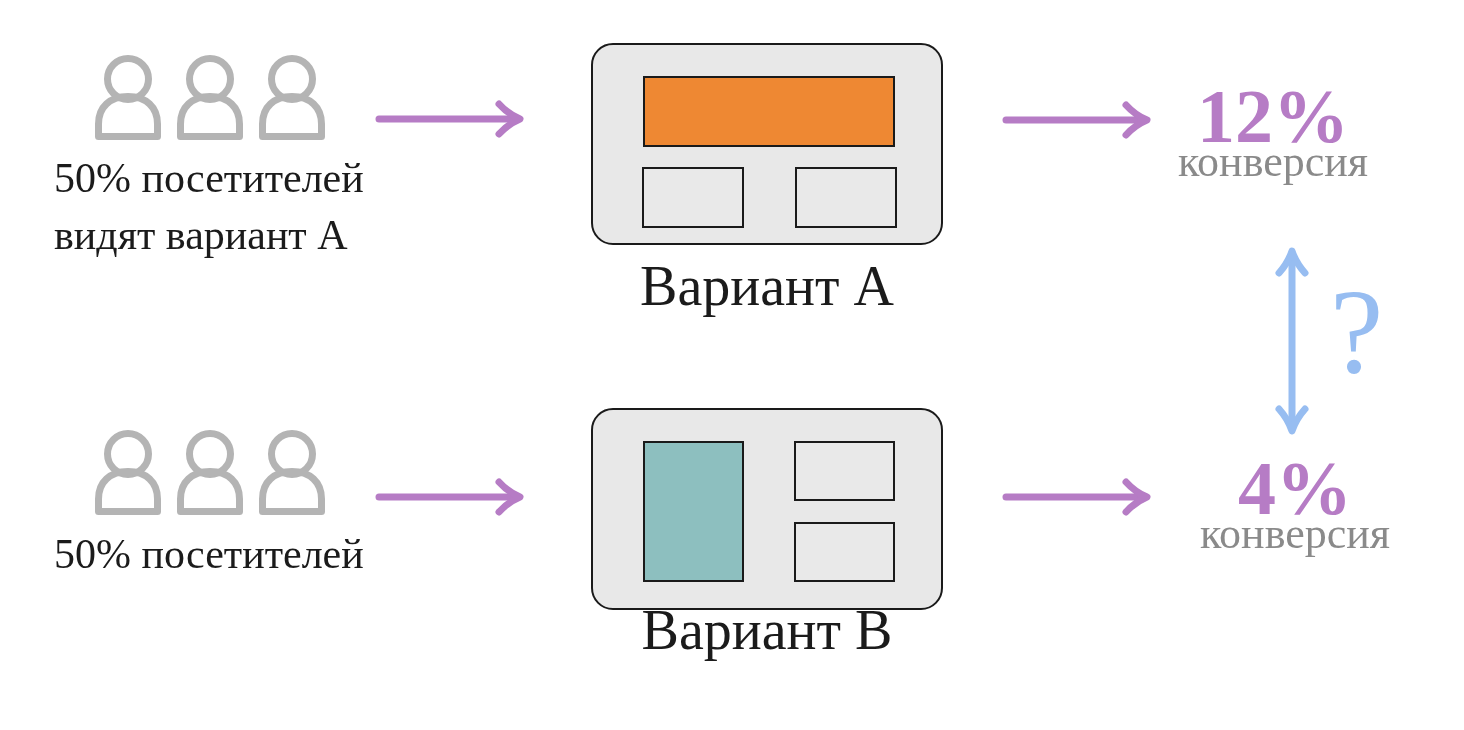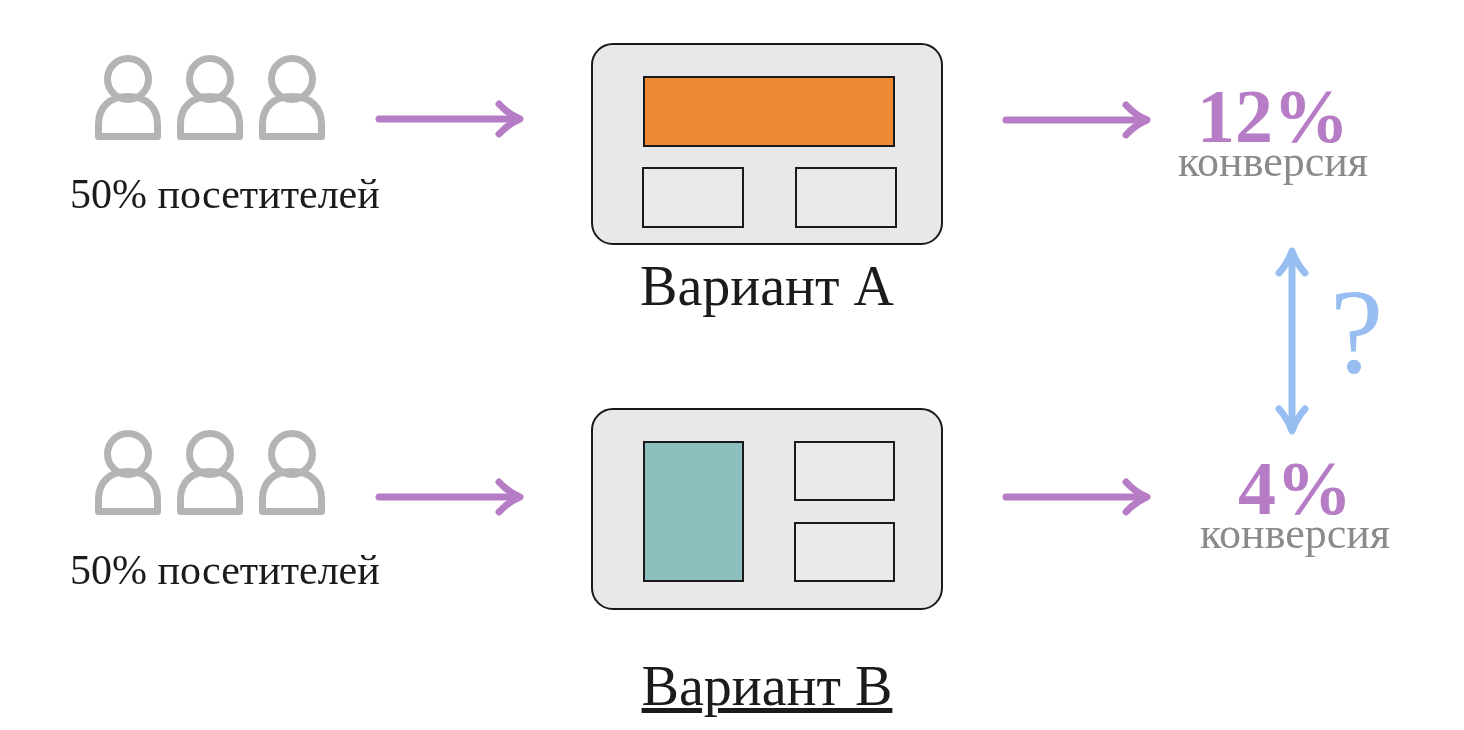--- a/index.html
+++ b/index.html
@@ -7,21 +7,21 @@
     position:relative;width:1464px;height:730px;background:#ffffff;overflow:hidden;
     font-family:"Liberation Serif","DejaVu Serif",serif;color:#1b1b1b;
   }
   .abs{position:absolute;}
 
   
   .people{display:flex;gap:12px;}
   .person{width:70px;height:85px;display:block;}
 
   
-  .caption p{margin:16px;font-size:42px;line-height:57px;color:#1b1b1b;white-space:nowrap;}
+  .caption p{margin:0;font-size:42px;line-height:57px;color:#1b1b1b;white-space:nowrap;}
 
   
   .card{
     width:352px;height:202px;background:#e8e8e8;border:2px solid #1a1a1a;border-radius:22px;
     box-sizing:border-box;
   }
   .wf{position:absolute;border:2px solid #1a1a1a;box-sizing:border-box;background:#e9e9e9;}
   .wf-hero-a{left:50px;top:31px;width:252px;height:71px;background:#ee8833;}
   .wf-a-box1{left:49px;top:122px;width:102px;height:61px;}
   .wf-a-box2{left:202px;top:122px;width:102px;height:61px;}
@@ -55,20 +55,21 @@
       <path d="M5.5,81.5 L5.5,69 C5.5,52 17,41.5 35,41.5 C53,41.5 64.5,52 64.5,69 L64.5,81.5 Z" fill="none" stroke="#b4b4b4" stroke-width="7" stroke-linejoin="round"></path>
     </svg>
     <svg class="person" viewBox="0 0 70 85">
       <circle cx="35" cy="24" r="20.5" fill="none" stroke="#b4b4b4" stroke-width="7"></circle>
       <path d="M5.5,81.5 L5.5,69 C5.5,52 17,41.5 35,41.5 C53,41.5 64.5,52 64.5,69 L64.5,81.5 Z" fill="none" stroke="#b4b4b4" stroke-width="7" stroke-linejoin="round"></path>
     </svg>
   </div>
 
   <div class="abs caption" style="left:54px;top:150px;">
     <p>50% посетителей</p>
+    <p>видят вариант A</p>
   </div>
 
   <svg class="abs arrow-svg" style="left:375px;top:97px;" width="150" height="44" viewBox="0 0 150 44">
     <path d="M4,22 H136" stroke="#b67cc5" stroke-width="7" stroke-linecap="round" fill="none"></path>
     <path d="M124,7 Q133,17 145,22 Q133,27 124,37" stroke="#b67cc5" stroke-width="7" stroke-linecap="round" stroke-linejoin="round" fill="none"></path>
   </svg>
 
   <div class="abs card" style="left:591px;top:43px;">
     <div class="wf wf-hero-a"></div>
     <div class="wf wf-a-box1"></div>
@@ -118,21 +119,21 @@
     <path d="M4,22 H136" stroke="#b67cc5" stroke-width="7" stroke-linecap="round" fill="none"></path>
     <path d="M124,7 Q133,17 145,22 Q133,27 124,37" stroke="#b67cc5" stroke-width="7" stroke-linecap="round" stroke-linejoin="round" fill="none"></path>
   </svg>
 
   <div class="abs card" style="left:591px;top:408px;">
     <div class="wf wf-hero-b"></div>
     <div class="wf wf-b-box1"></div>
     <div class="wf wf-b-box2"></div>
   </div>
 
-  <div class="abs card-label" style="left:591px;top:658px;text-decoration:underline;">Вариант B</div>
+  <div class="abs card-label" style="left:591px;top:602px;">Вариант B</div>
 
   <svg class="abs arrow-svg" style="left:1002px;top:475px;" width="150" height="44" viewBox="0 0 150 44">
     <path d="M4,22 H136" stroke="#b67cc5" stroke-width="7" stroke-linecap="round" fill="none"></path>
     <path d="M124,7 Q133,17 145,22 Q133,27 124,37" stroke="#b67cc5" stroke-width="7" stroke-linecap="round" stroke-linejoin="round" fill="none"></path>
   </svg>
 
   <div class="abs result" style="left:1150px;top:450px;">
     <div class="value">4%</div>
     <div class="conv">конверсия</div>
   </div>

